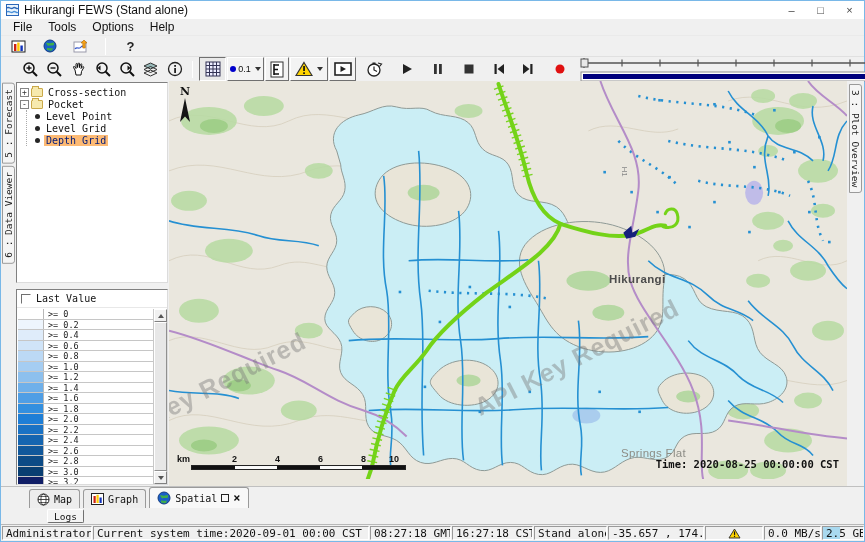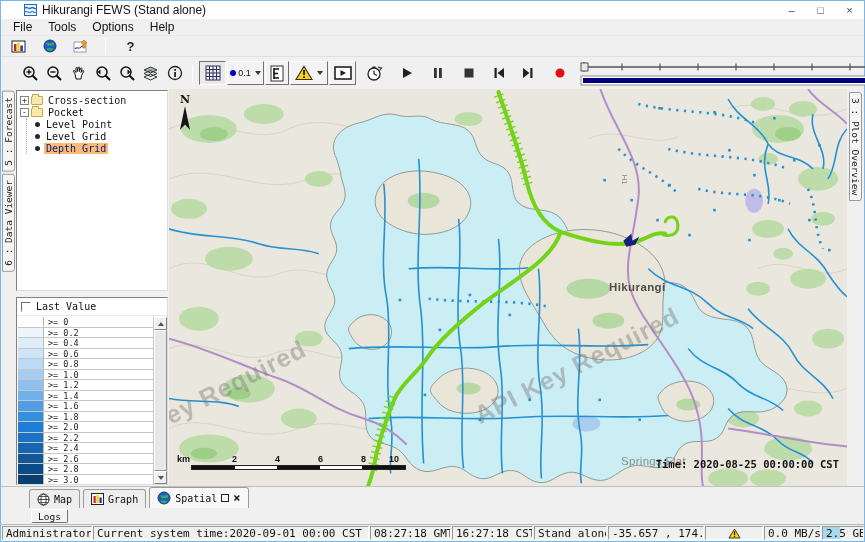--- a/index.html
+++ b/index.html
@@ -2,33 +2,33 @@
 <html><head>
 <meta charset="utf-8">
 <style>
   * { margin:0; padding:0; box-sizing:border-box; }
   html,body { width:865px; height:542px; overflow:hidden; background:#dfe5ea; }
   .app { width:865px; height:542px; position:relative; background:#f0f0f0;
          border:1px solid #79b8e8; font-family:"Liberation Sans", sans-serif;
          display:flex; flex-direction:column; }
 
   
-  .titlebar { height:18px; background:#ffffff; display:flex; align-items:center; padding-left:23px; flex:none; }
+  .titlebar { height:18px; background:#ffffff; display:flex; align-items:center; padding-left:5px; flex:none; }
   .title-icon { width:13px; height:12px; margin-right:5px; flex:none; }
   .title-text { font-size:12px; color:#111; }
   .win-controls { margin-left:auto; display:flex; height:100%; }
   .win-btn { width:29px; text-align:center; font-size:11px; color:#444; line-height:18px; }
 
   
   .menubar { height:17px; background:#f0f0f0; display:flex; align-items:center; padding-left:4px; flex:none; border-bottom:1px solid #eaeaea;}
   .menu-item { font-size:12px; color:#111; padding:0 8px; }
 
   
   .toolbar1 { height:20px; background:#f0f0f0; display:flex; align-items:center; padding-left:6px; gap:8px; flex:none; }
-  .toolbar2 { height:33px; background:#f0f0f0; display:flex; align-items:center; padding-left:18px; gap:1px; flex:none;
+  .toolbar2 { height:25px; background:#f0f0f0; display:flex; align-items:center; padding-left:18px; gap:1px; flex:none;
               border-top:1px solid #e0e0e0; }
   .tsep { width:1px; height:17px; background:#b8b8b8; border-right:1px solid #fff; margin:0 5px; flex:none;}
   .fbtn { width:23px; height:24px; display:flex; align-items:center; justify-content:center; background:transparent; border:1px solid transparent; flex:none;}
   .rbtn { height:24px; display:flex; align-items:center; justify-content:center; background:#f3f3f3;
           border:1px solid; border-color:#ffffff #707070 #707070 #ffffff; flex:none; gap:2px; }
   .rbtn.pressed { border-color:#707070 #ffffff #ffffff #707070; background:#e9e9e9; }
   .caret { width:0; height:0; border-left:3px solid transparent; border-right:3px solid transparent; border-top:4px solid #333; margin-left:2px;}
   .help-q { font-size:13px; font-weight:bold; color:#222; }
   .thresh-dot { width:6px; height:6px; border-radius:50%; background:#0000cc; }
   .thresh-val { font-size:9px; color:#111; }
@@ -87,21 +87,21 @@
   .sb-seg { flex:1; } .sb-seg.b{ background:#111; } .sb-seg.w{ background:#fafafa; }
   .sb-num { position:absolute; bottom:8px; font-size:9px; font-weight:bold; color:#111; }
 
   
   .bottombar { height:22px; background:#f0f0f0; border-top:1px solid #c0c0c0; display:flex; align-items:flex-end; padding-left:28px; gap:3px; flex:none;}
   .btab { height:19px; display:flex; align-items:center; gap:4px; padding:0 7px; border:1px solid #9a9a9a; border-bottom:none;
           border-radius:3px 3px 0 0; background:#ededed; font-family:"DejaVu Sans Mono", monospace; font-size:10px; color:#111;}
   .btab.active { background:#f8f8f8; height:21px; }
   .tab-sq { width:8px; height:8px; border:1.5px solid #222; }
   .tab-x { font-size:12px; font-weight:bold; color:#111; line-height:10px;}
-  .logsrow { height:16px; background:#f0f0f0; display:flex; align-items:center; padding-left:30px; flex:none;}
+  .logsrow { height:16px; background:#f0f0f0; display:flex; align-items:center; padding-left:46px; flex:none;}
   .logsbtn { font-family:"DejaVu Sans Mono", monospace; font-size:9.5px; color:#111; background:#f3f3f3; padding:0 6px; height:14px; line-height:13px;
              border:1px solid; border-color:#fff #707070 #707070 #fff; border-radius:2px;}
 
   
   .statusbar { height:17px; background:#f0f0f0; border-top:1px solid #b8b8b8; display:flex; flex:none; }
   .scell { border:1px solid; border-color:#9a9a9a #ffffff #ffffff #9a9a9a; margin:1px 0 1px 1px;
            font-family:"DejaVu Sans Mono", monospace; font-size:11px; color:#111; display:flex; align-items:center; padding:0 3px; white-space:nowrap; overflow:hidden;}
   .memcell { background:linear-gradient(to right,#a9d9ef 0%,#a9d9ef 42%,#f0f0f0 42%); }
 </style>
 </head>

